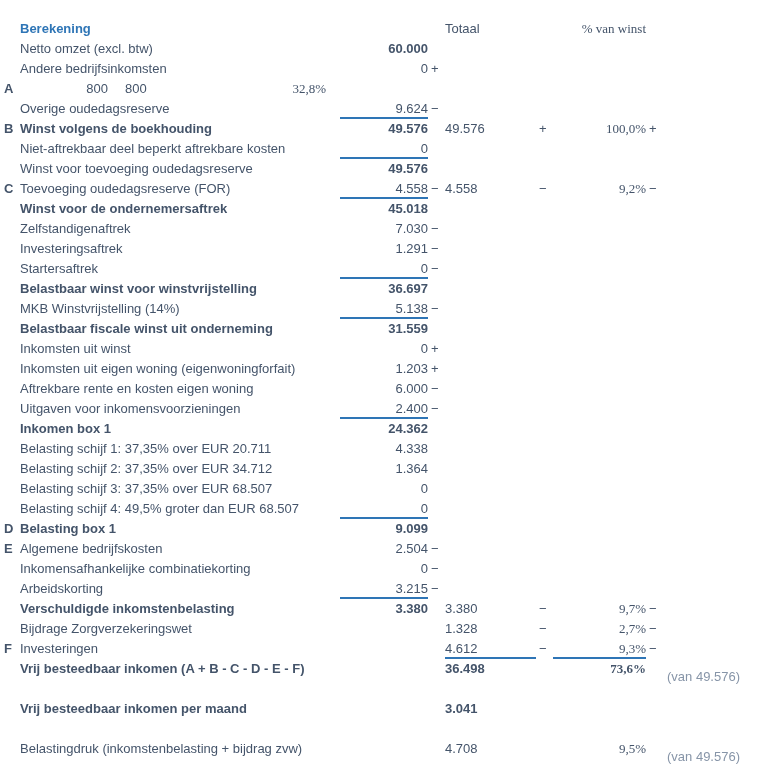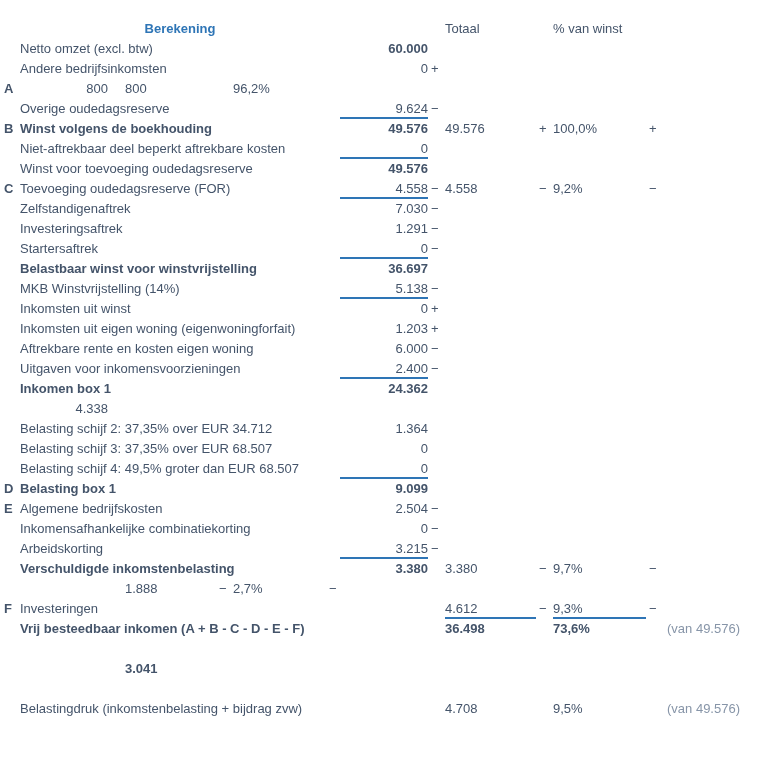--- a/index.html
+++ b/index.html
@@ -26,29 +26,28 @@
   }
   .cell { overflow: visible; }
   .letter {
     width: 16px;
     font-weight: bold;
     flex: 0 0 auto;
   }
   .label { width: 320px; flex: 0 0 auto; }
   .v1 { width: 88px; text-align: right; flex: 0 0 auto; }
   .v2 { width: 91px; text-align: left; flex: 0 0 auto; }
-  .v3 { width: 93px; flex: 0 0 auto; }
+  .v3 { width: 93px; text-align: right; flex: 0 0 auto; font-family: Liberation Serif, serif; }
   .sign { width: 14px; padding-left: 3px; flex: 0 0 auto; }
-  .note { padding-left: 4px; color: var(--note, #8795A8); flex: 1 1 auto; }
+  .note { padding-left: 4px; color: var(--note, #8795A8); flex: 1 1 auto; margin-top: 8px; }
   .b { font-weight: bold; }
   .u { border-bottom: 2px solid var(--rule, #2E75B6); }
   .title {
     color: var(--accent-blue, #2E75B6);
     font-weight: bold;
-    text-align: center;
   }
   .colhead { color: var(--text, #44546A); }
 </style>
 </head>
 <body>
 
 <div class="sheet">
   <div class="row">
     <div class="cell letter"></div>
     <div class="cell label title">Berekening</div>
@@ -82,21 +81,21 @@
     <div class="cell v3"></div>
     <div class="cell sign"></div>
     <div class="cell note"></div>
   </div>
       <div class="row">
     <div class="cell letter">A</div>
     <div class="cell v1">800</div>
     <div class="cell sign"></div>
     <div class="cell v2">800</div>
     <div class="cell sign"></div>
-    <div class="cell v3">96,2%</div>
+    <div class="cell v3">32,8%</div>
     <div class="cell sign"></div>
     <div class="cell note"></div>
   </div>
       <div class="row">
     <div class="cell letter"></div>
     <div class="cell label">Overige oudedagsreserve</div>
     <div class="cell v1 u">9.624</div>
     <div class="cell sign">−</div>
     <div class="cell v2"></div>
     <div class="cell sign"></div>
@@ -143,20 +142,31 @@
     <div class="cell v1 u">4.558</div>
     <div class="cell sign">−</div>
     <div class="cell v2">4.558</div>
     <div class="cell sign">−</div>
     <div class="cell v3">9,2%</div>
     <div class="cell sign">−</div>
     <div class="cell note"></div>
   </div>
       <div class="row">
     <div class="cell letter"></div>
+    <div class="cell label b">Winst voor de ondernemersaftrek</div>
+    <div class="cell v1 b">45.018</div>
+    <div class="cell sign"></div>
+    <div class="cell v2"></div>
+    <div class="cell sign"></div>
+    <div class="cell v3"></div>
+    <div class="cell sign"></div>
+    <div class="cell note"></div>
+  </div>
+      <div class="row">
+    <div class="cell letter"></div>
     <div class="cell label">Zelfstandigenaftrek</div>
     <div class="cell v1">7.030</div>
     <div class="cell sign">−</div>
     <div class="cell v2"></div>
     <div class="cell sign"></div>
     <div class="cell v3"></div>
     <div class="cell sign"></div>
     <div class="cell note"></div>
   </div>
       <div class="row">
@@ -190,20 +200,31 @@
     <div class="cell sign"></div>
     <div class="cell v3"></div>
     <div class="cell sign"></div>
     <div class="cell note"></div>
   </div>
       <div class="row">
     <div class="cell letter"></div>
     <div class="cell label">MKB Winstvrijstelling (14%)</div>
     <div class="cell v1 u">5.138</div>
     <div class="cell sign">−</div>
+    <div class="cell v2"></div>
+    <div class="cell sign"></div>
+    <div class="cell v3"></div>
+    <div class="cell sign"></div>
+    <div class="cell note"></div>
+  </div>
+      <div class="row">
+    <div class="cell letter"></div>
+    <div class="cell label b">Belastbaar fiscale winst uit onderneming</div>
+    <div class="cell v1 b">31.559</div>
+    <div class="cell sign"></div>
     <div class="cell v2"></div>
     <div class="cell sign"></div>
     <div class="cell v3"></div>
     <div class="cell sign"></div>
     <div class="cell note"></div>
   </div>
       <div class="row">
     <div class="cell letter"></div>
     <div class="cell label">Inkomsten uit winst</div>
     <div class="cell v1">0</div>
@@ -253,20 +274,21 @@
     <div class="cell v1 b">24.362</div>
     <div class="cell sign"></div>
     <div class="cell v2"></div>
     <div class="cell sign"></div>
     <div class="cell v3"></div>
     <div class="cell sign"></div>
     <div class="cell note"></div>
   </div>
       <div class="row">
     <div class="cell letter"></div>
+    <div class="cell label">Belasting schijf 1: 37,35% over EUR 20.711</div>
     <div class="cell v1">4.338</div>
     <div class="cell sign"></div>
     <div class="cell v2"></div>
     <div class="cell sign"></div>
     <div class="cell v3"></div>
     <div class="cell sign"></div>
     <div class="cell note"></div>
   </div>
       <div class="row">
     <div class="cell letter"></div>
@@ -351,23 +373,24 @@
     <div class="cell v1 b">3.380</div>
     <div class="cell sign"></div>
     <div class="cell v2">3.380</div>
     <div class="cell sign">−</div>
     <div class="cell v3">9,7%</div>
     <div class="cell sign">−</div>
     <div class="cell note"></div>
   </div>
       <div class="row">
     <div class="cell letter"></div>
-    <div class="cell v1"></div>
-    <div class="cell sign"></div>
-    <div class="cell v2">1.888</div>
+    <div class="cell label">Bijdrage Zorgverzekeringswet</div>
+    <div class="cell v1"></div>
+    <div class="cell sign"></div>
+    <div class="cell v2">1.328</div>
     <div class="cell sign">−</div>
     <div class="cell v3">2,7%</div>
     <div class="cell sign">−</div>
     <div class="cell note"></div>
   </div>
       <div class="row">
     <div class="cell letter">F</div>
     <div class="cell label">Investeringen</div>
     <div class="cell v1"></div>
     <div class="cell sign"></div>
@@ -394,20 +417,21 @@
     <div class="cell v1"></div>
     <div class="cell sign"></div>
     <div class="cell v2"></div>
     <div class="cell sign"></div>
     <div class="cell v3"></div>
     <div class="cell sign"></div>
     <div class="cell note"></div>
   </div>
       <div class="row">
     <div class="cell letter"></div>
+    <div class="cell label b">Vrij besteedbaar inkomen per maand</div>
     <div class="cell v1"></div>
     <div class="cell sign"></div>
     <div class="cell v2 b">3.041</div>
     <div class="cell sign"></div>
     <div class="cell v3"></div>
     <div class="cell sign"></div>
     <div class="cell note"></div>
   </div>
       <div class="row">
     <div class="cell letter"></div>

